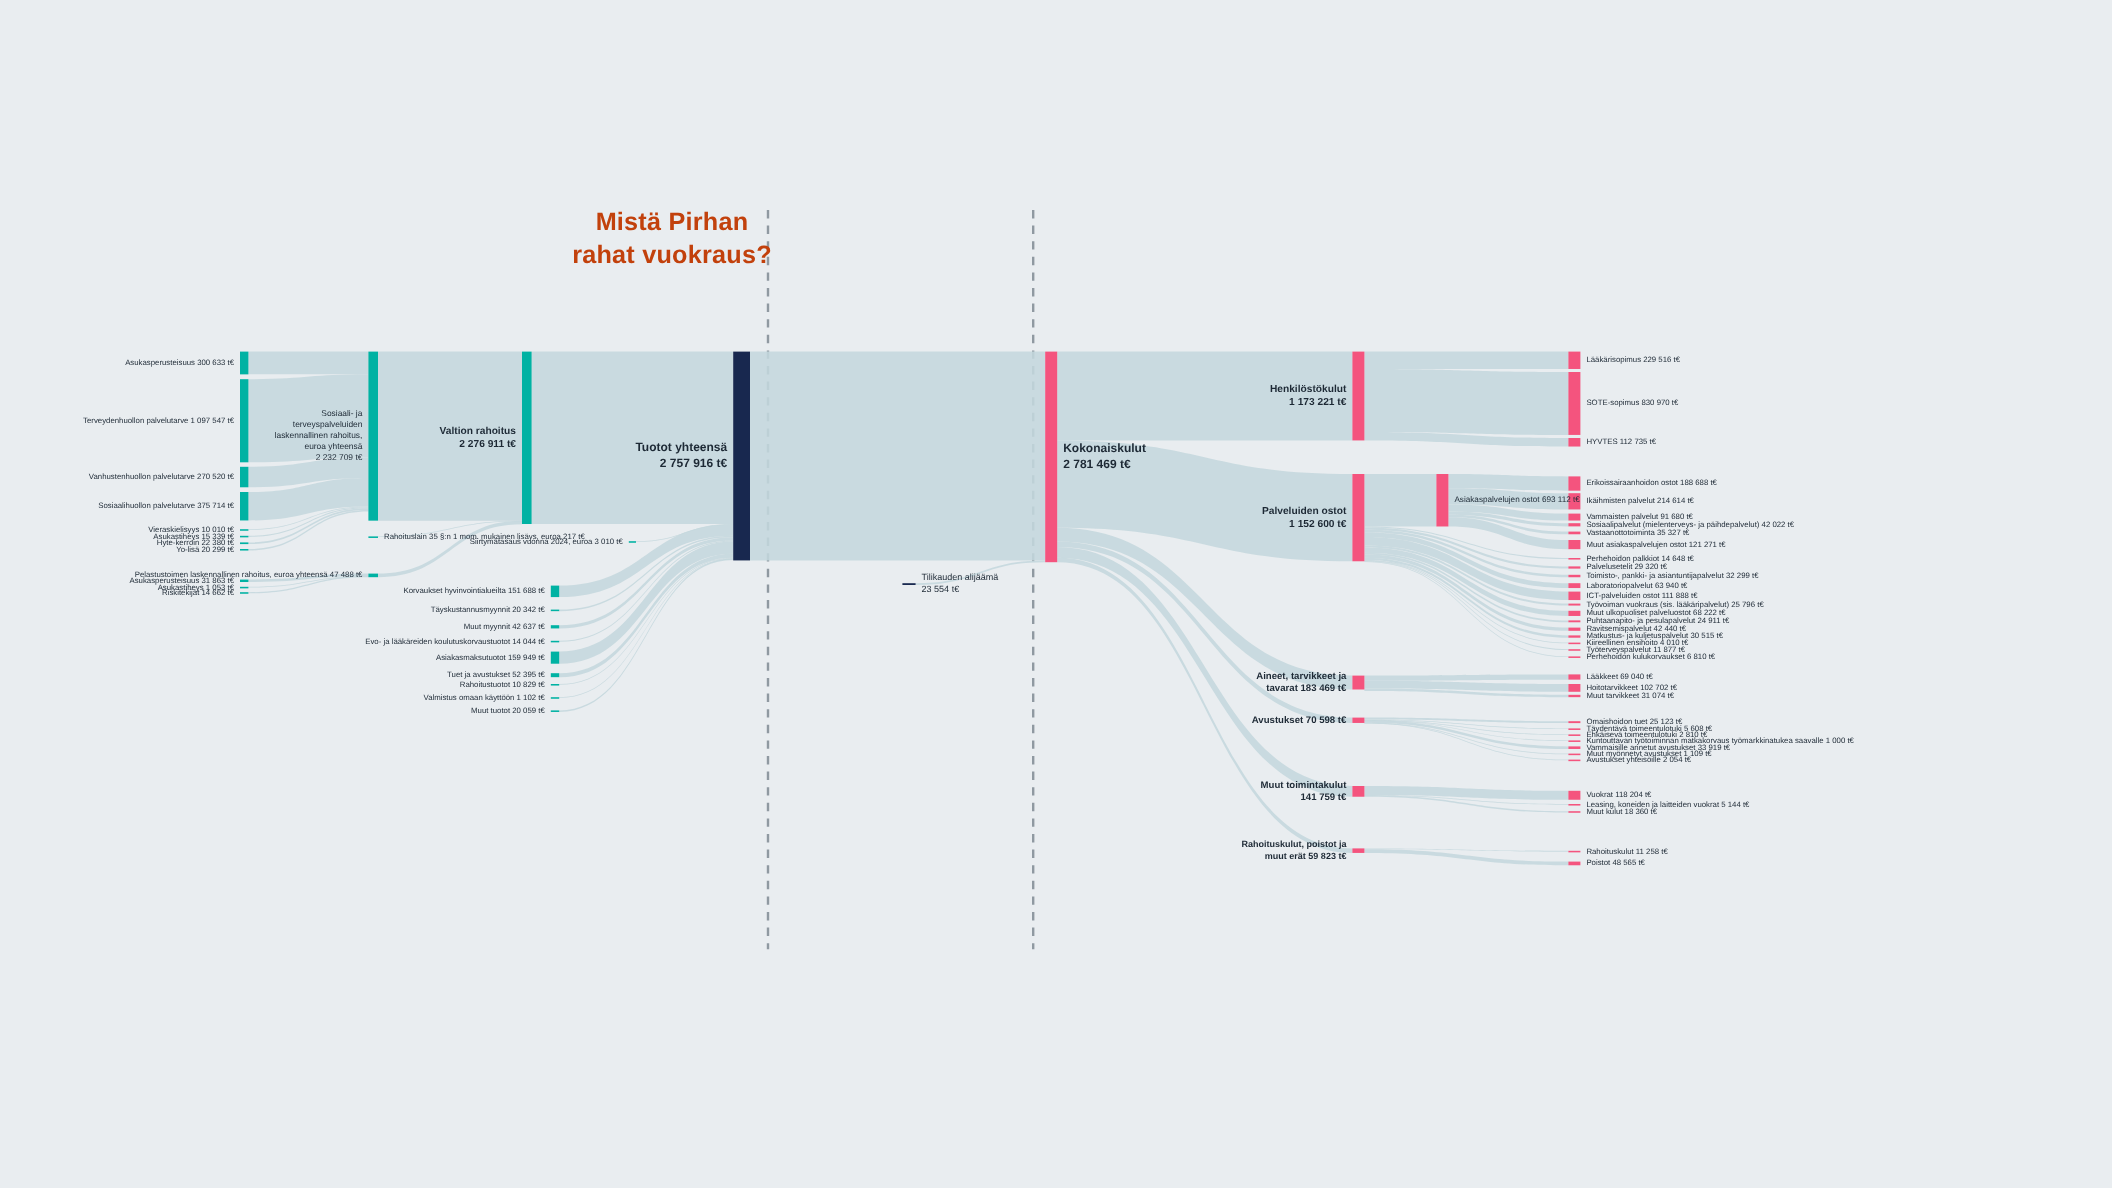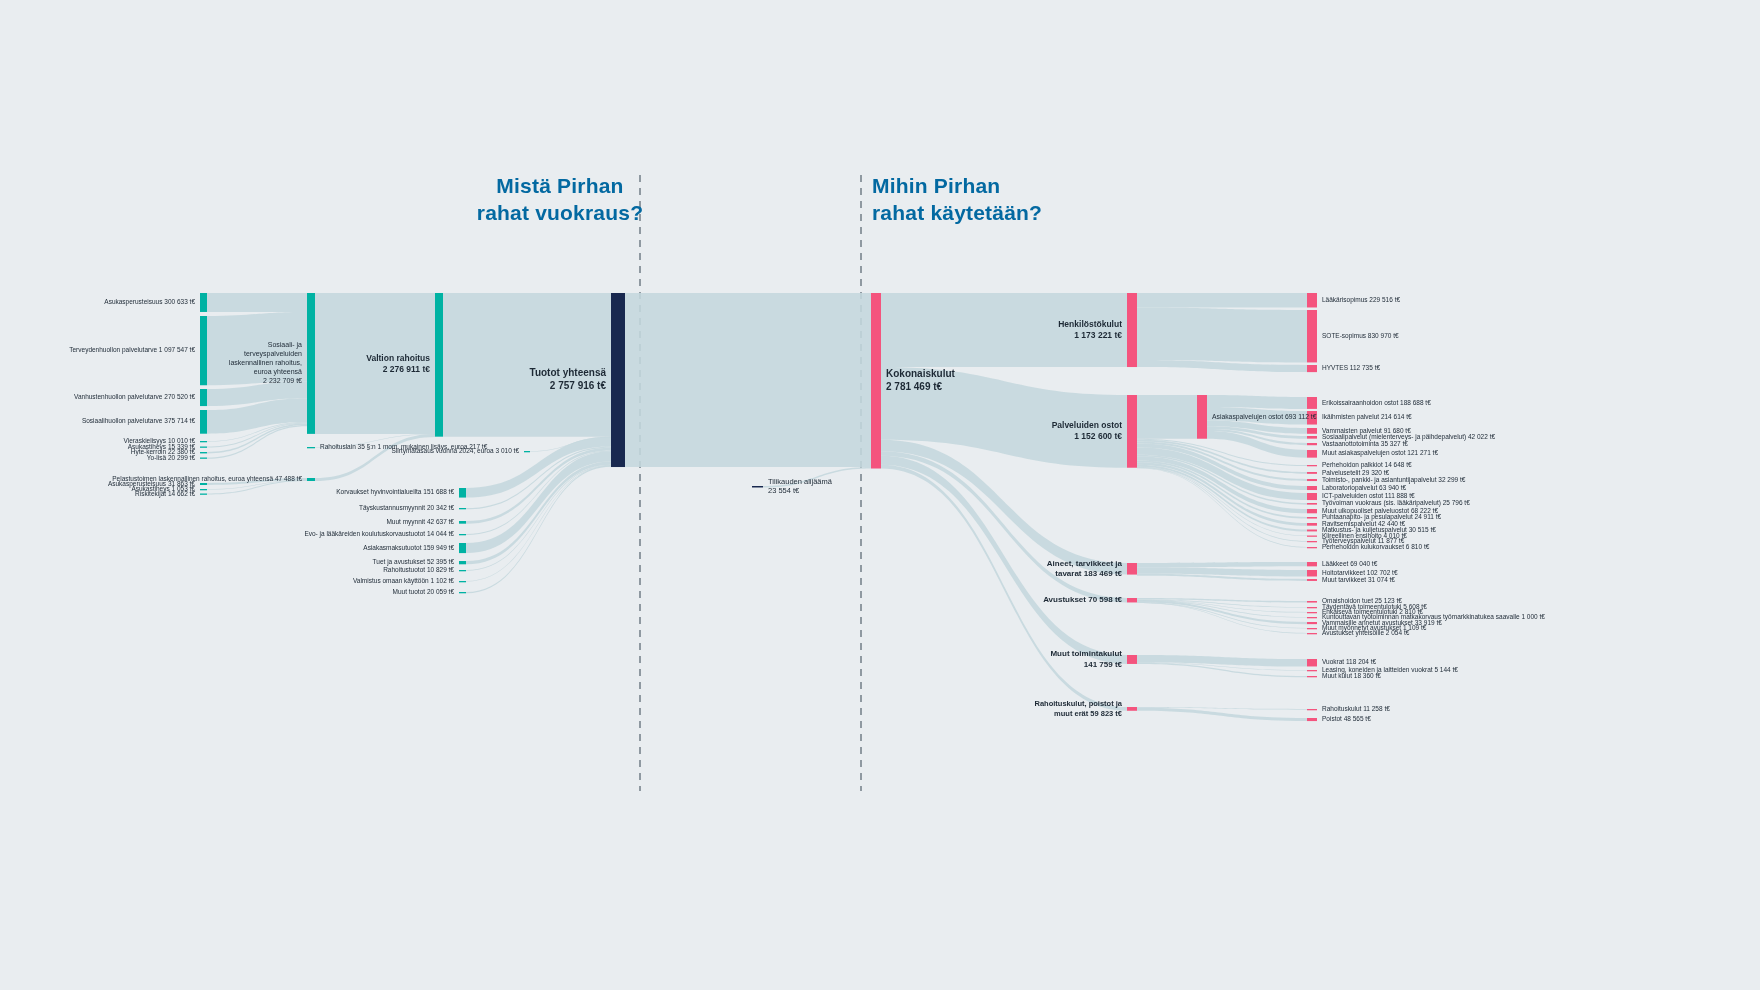--- a/index.html
+++ b/index.html
@@ -1,19 +1,19 @@
 <!DOCTYPE html>
 <html><head>
 <meta charset="utf-8">
 <style>
   html,body{margin:0;padding:0;}
   body{font-family:"Liberation Sans","DejaVu Sans",sans-serif;background:#e9edf0;}
   .canvas{position:relative;width:1760px;height:990px;background:#e9edf0;overflow:hidden;}
   .canvas svg{position:absolute;left:0;top:0;font-family:"Liberation Sans","DejaVu Sans",sans-serif;}
-  .hdr{position:absolute;top:173px;font-size:21px;font-weight:700;color:#0369a1;line-height:1.28;letter-spacing:.2px;}
+  .hdr{position:absolute;top:173px;font-size:21px;font-weight:700;color:#c2410c;line-height:1.28;letter-spacing:.2px;}
   .hdr-left{left:455px;width:210px;text-align:center;}
   .hdr-right{left:872px;text-align:left;}
 </style>
 </head>
 <body>
 
 <div class="canvas">
   <svg id="sankey" width="1760" height="990" viewBox="0 0 1760 990">
       <line x1="640" y1="175" x2="640" y2="791" stroke="#8f99a1" stroke-width="2" stroke-dasharray="7 6"></line>
       <line x1="861" y1="175" x2="861" y2="791" stroke="#8f99a1" stroke-width="2" stroke-dasharray="7 6"></line>
@@ -236,17 +236,13 @@
         <text x="1322" y="672.275" text-anchor="start" font-size="6.5" fill="#1d2935" font-weight="400"><tspan x="1322">Leasing, koneiden ja laitteiden vuokrat 5 144 t€</tspan></text>
         <text x="1322" y="678.275" text-anchor="start" font-size="6.5" fill="#1d2935" font-weight="400"><tspan x="1322">Muut kulut 18 360 t€</tspan></text>
         <text x="1322" y="711.275" text-anchor="start" font-size="6.5" fill="#1d2935" font-weight="400"><tspan x="1322">Rahoituskulut 11 258 t€</tspan></text>
         <text x="1322" y="721.15722575" text-anchor="start" font-size="6.5" fill="#1d2935" font-weight="400"><tspan x="1322">Poistot 48 565 t€</tspan></text>
       </g>
     </svg>
   <div class="hdr hdr-left">
     <div>Mistä Pirhan</div>
     <div>rahat vuokraus?</div>
   </div>
-  <div class="hdr hdr-right">
-    <div>Mihin Pirhan</div>
-    <div>rahat käytetään?</div>
-  </div>
 </div>
 
 </body></html>

